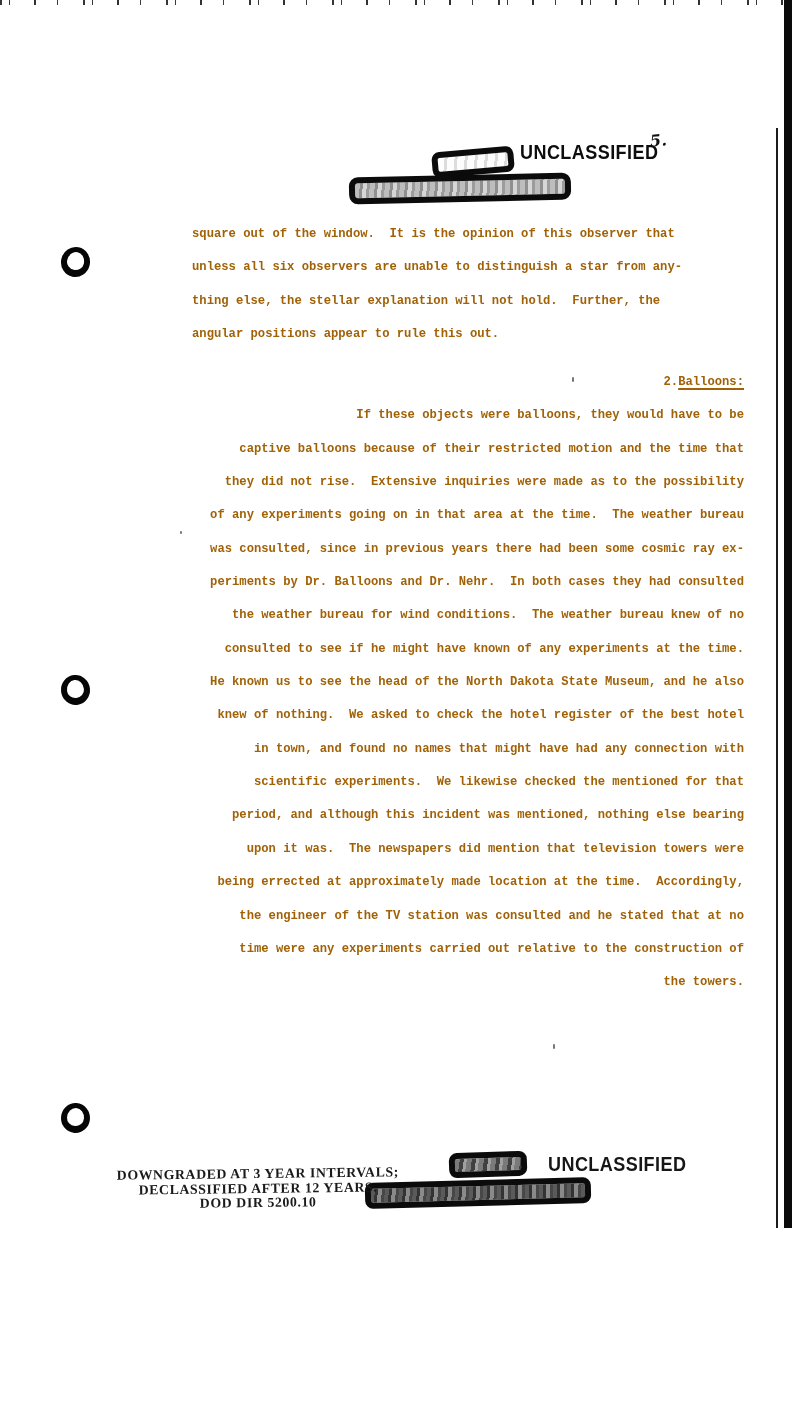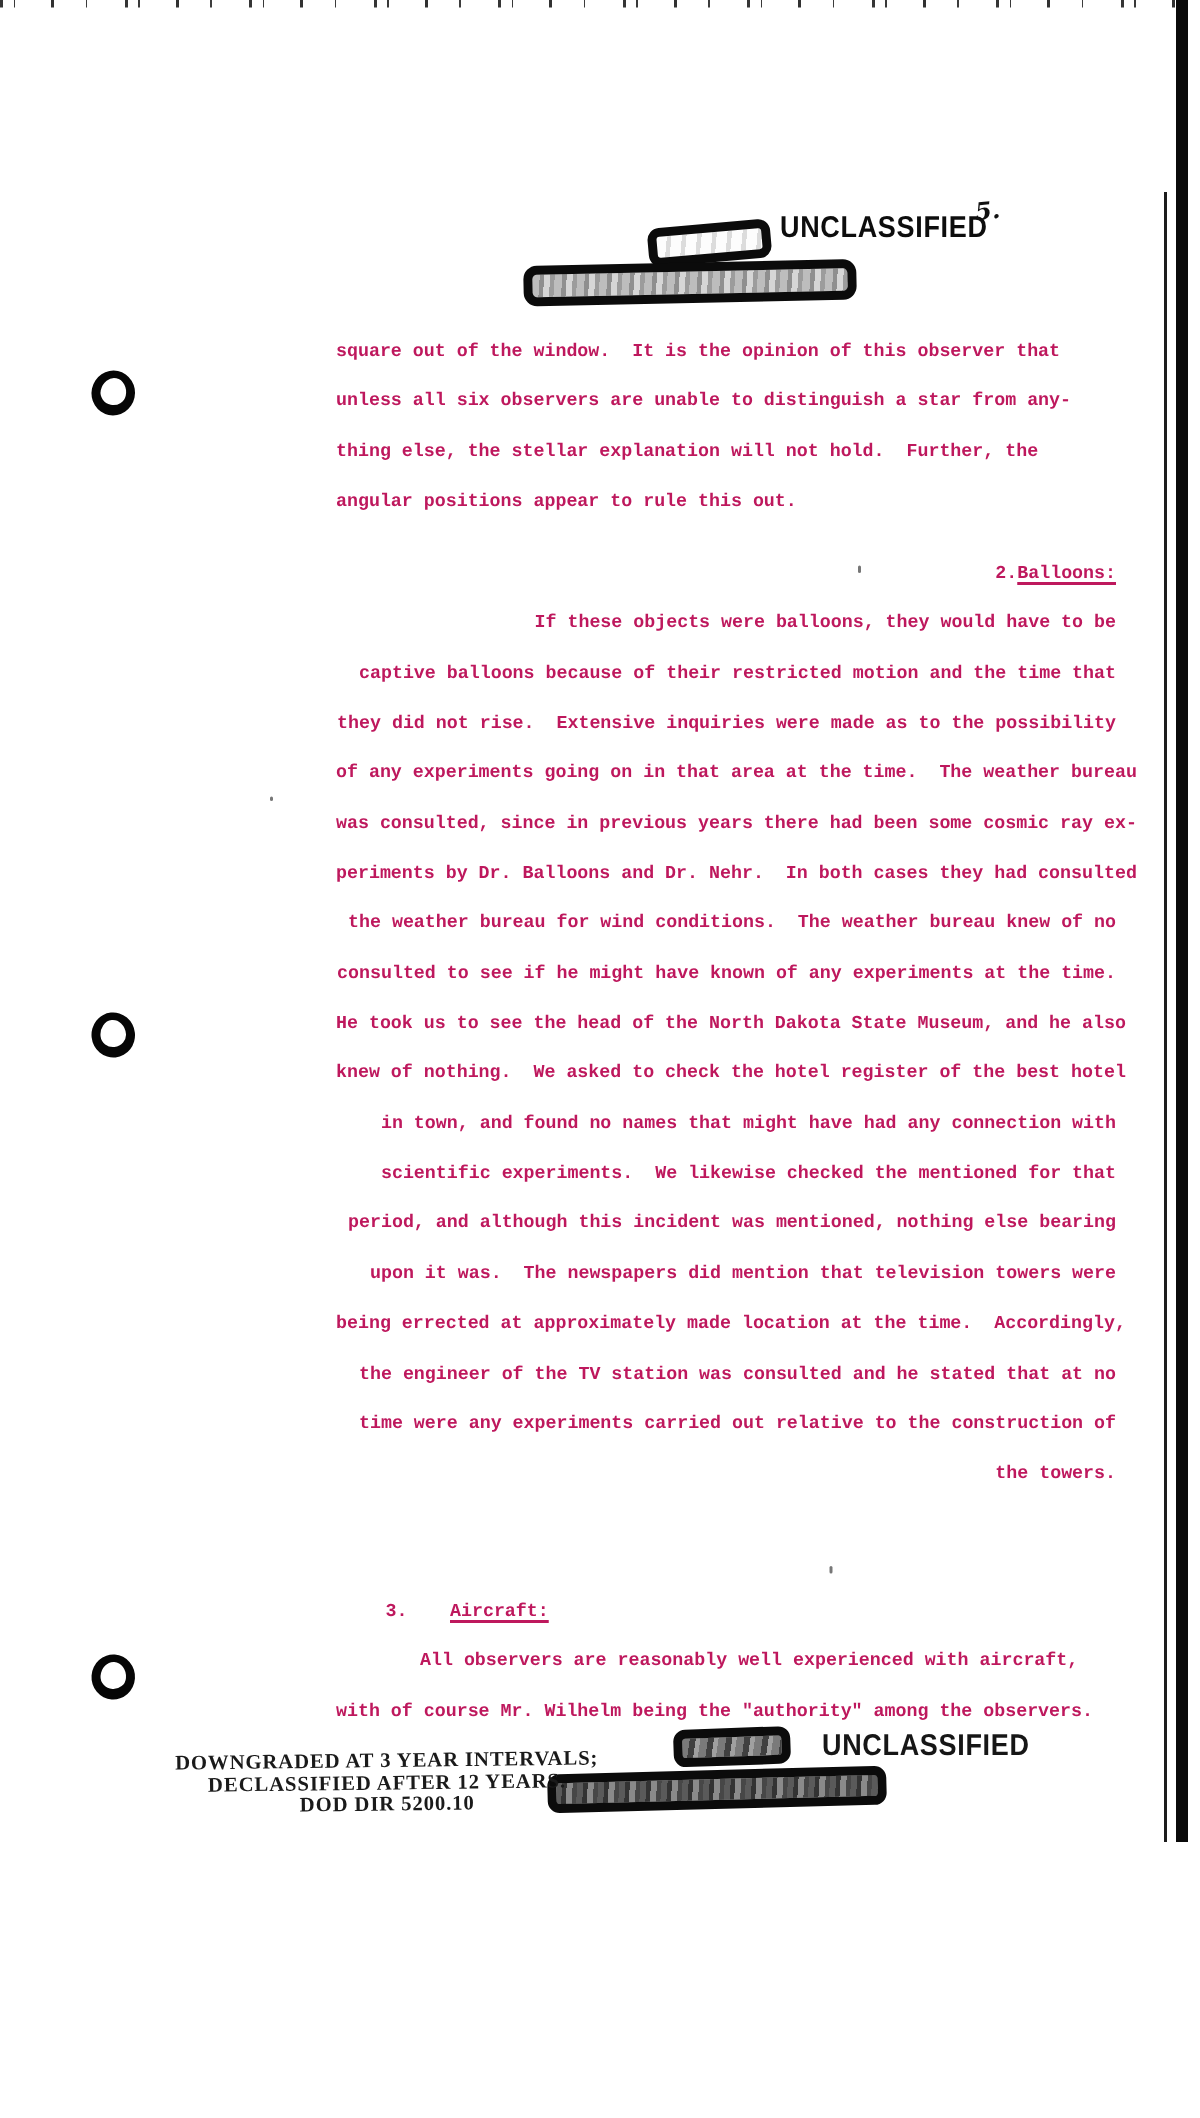--- a/index.html
+++ b/index.html
@@ -79,21 +79,21 @@
     color:#1a1a1a; transform:rotate(-.7deg);
   }
 
   
   .body-block { left:192px; width:552px; color:#181818; }
   .intro { top:218px; }
   .section-2 { top:366px;text-align:right; }
   .section-3 { top:1058px; }
   .line, .heading {
     font:700 12.2px/33.35px "Liberation Mono", monospace;
-    white-space:pre; color:#be185d;margin-left:32px;
+    white-space:pre; color:#a16207;
   }
   .lines .line:first-child { padding-left:56px; }
   .no-indent .line:first-child { padding-left:0; }
   .heading { padding-left:33px; }
   .sec-num { display:inline-block; width:43px; }
   .sec-title { text-decoration:underline; text-underline-offset:3px; text-decoration-thickness:1.5px; }
 </style>
 </head>
 <body>
 
@@ -133,40 +133,33 @@
     <div class="heading"><span class="sec-num">2.</span><span class="sec-title">Balloons:</span></div>
     <div class="lines">
         <div class="line">If these objects were balloons, they would have to be</div>
         <div class="line">captive balloons because of their restricted motion and the time that</div>
         <div class="line">they did not rise.  Extensive inquiries were made as to the possibility</div>
         <div class="line">of any experiments going on in that area at the time.  The weather bureau</div>
         <div class="line">was consulted, since in previous years there had been some cosmic ray ex-</div>
         <div class="line">periments by Dr. Balloons and Dr. Nehr.  In both cases they had consulted</div>
         <div class="line">the weather bureau for wind conditions.  The weather bureau knew of no</div>
         <div class="line">consulted to see if he might have known of any experiments at the time.</div>
-        <div class="line">He took us to see the head of the North Dakota State Museum, and he also</div>
+        <div class="line">He known us to see the head of the North Dakota State Museum, and he also</div>
         <div class="line">knew of nothing.  We asked to check the hotel register of the best hotel</div>
         <div class="line">in town, and found no names that might have had any connection with</div>
         <div class="line">scientific experiments.  We likewise checked the mentioned for that</div>
         <div class="line">period, and although this incident was mentioned, nothing else bearing</div>
         <div class="line">upon it was.  The newspapers did mention that television towers were</div>
         <div class="line">being errected at approximately made location at the time.  Accordingly,</div>
         <div class="line">the engineer of the TV station was consulted and he stated that at no</div>
         <div class="line">time were any experiments carried out relative to the construction of</div>
         <div class="line">the towers.</div>
       </div>
   </div>
 
-  <div class="abs body-block section-3">
-    <div class="heading"><span class="sec-num">3.</span><span class="sec-title">Aircraft:</span></div>
-    <div class="lines">
-        <div class="line">All observers are reasonably well experienced with aircraft,</div>
-        <div class="line">with of course Mr. Wilhelm being the "authority" among the observers.</div>
-      </div>
-  </div>
 
   <div class="abs stamp-box-bottom"></div>
   <div class="abs stamp-bar-bottom"></div>
   <div class="abs unclassified uncls-bottom">UNCLASSIFIED</div>
 
   <div class="abs declass">
     <div>
         <div class="stamp-line">DOWNGRADED AT 3 YEAR INTERVALS;</div>
         <div class="stamp-line">DECLASSIFIED AFTER 12 YEARS.</div>
         <div class="stamp-line">DOD DIR 5200.10</div>

